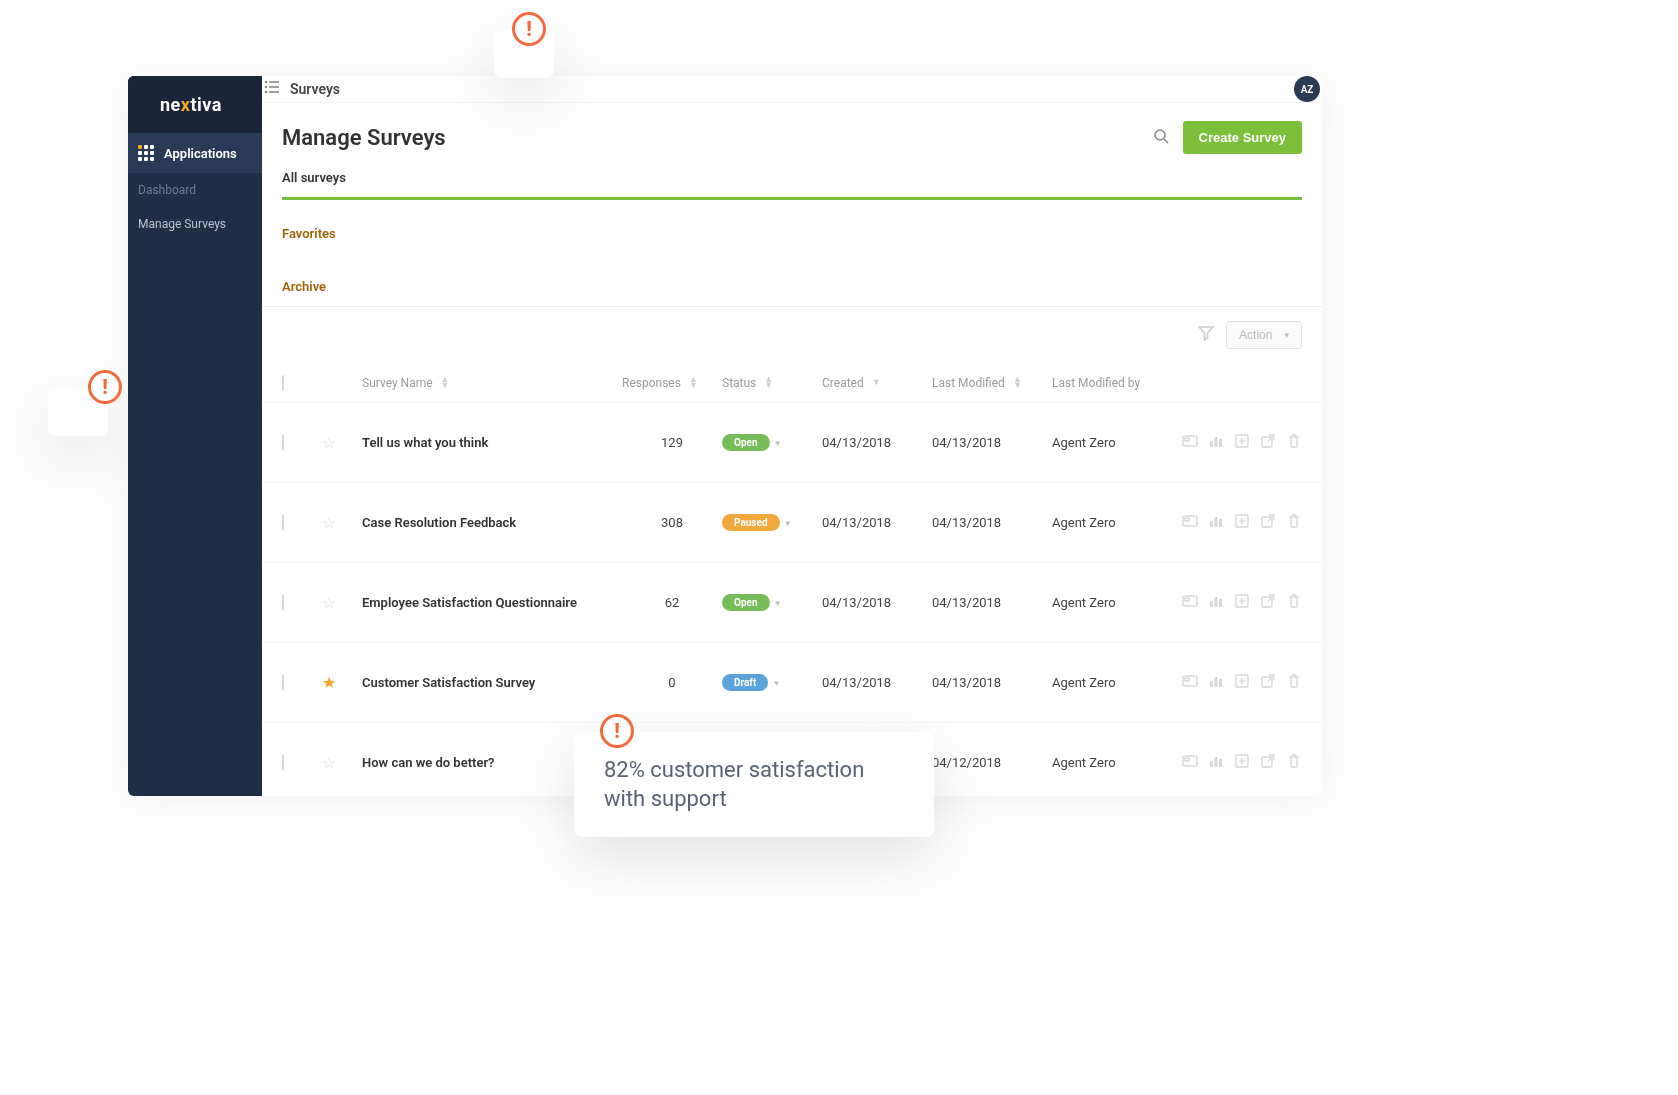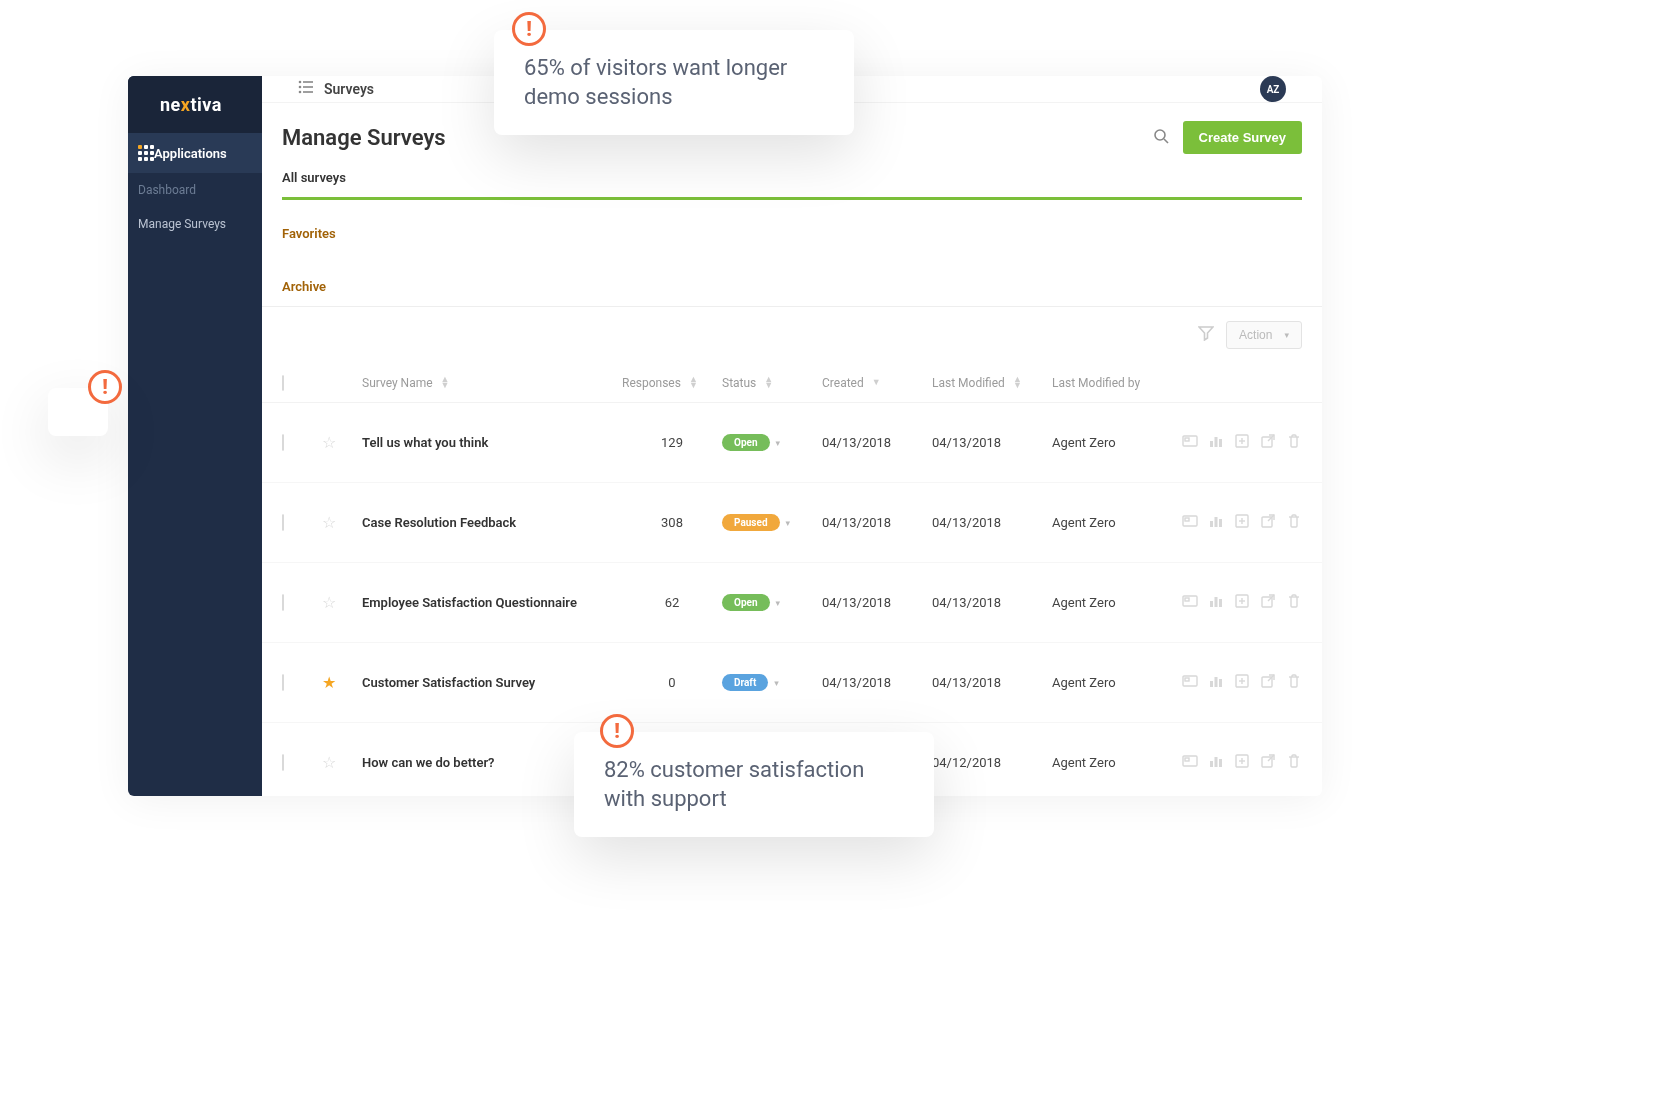--- a/index.html
+++ b/index.html
@@ -37,20 +37,21 @@
   padding-left: 32px;
   font-weight: 700;
   letter-spacing: 0.5px;
   font-size: 18px;
   background: #1a2539;
 }
 .logo .accent { color: #f5a623; }
 .nav-item {
   display: flex;
   align-items: center;
+  gap: 10px;
   font-size: 13px;
   padding: 12px 10px;
   cursor: pointer;
 }
 .nav-item.apps { background: #293a56; font-weight:600; }
 .nav-subitem {
   font-size: 12px;
   padding: 10px 10px;
   color: #bac3d2;
   cursor: pointer;
@@ -64,21 +65,21 @@
   gap: 2px;
 }
 .grid-icon span { background:#fff; border-radius:1px; }
 .grid-icon span:nth-child(1){background:#f5a623;}
 
 .main { flex:1; display:flex; flex-direction:column; }
 .topbar {
   height: 44px;
   display:flex;
   align-items:center;
-  padding: 0 36px;
+  padding: 0 2px;
   border-bottom: 1px solid #f3f3f3;
 }
 .topbar .crumb-icon { color:#888; margin-right:10px; font-size:16px; }
 .topbar .crumb { color:#444; font-weight:600; font-size:14px; }
 .topbar .spacer { flex:1; }
 .avatar {
   width:26px;height:26px;border-radius:50%;
   background:#2b3a55;color:#fff;font-size:10px;font-weight:600;
   display:flex;align-items:center;justify-content:center;
 }
@@ -468,21 +469,20 @@
             </div>
           </div>
         </div>
     </div>
 
   </section>
 </div>
 
 <div class="callout top">
   <div class="bang">!</div>
-  <span>65% of visitors want longer demo sessions</span>
 </div>
 <div class="callout left">
   <div class="bang">!</div>
 </div>
 <div class="callout bottom">
   <div class="bang">!</div>
   <span>82% customer satisfaction with support</span>
 </div>
 
 </body></html>

